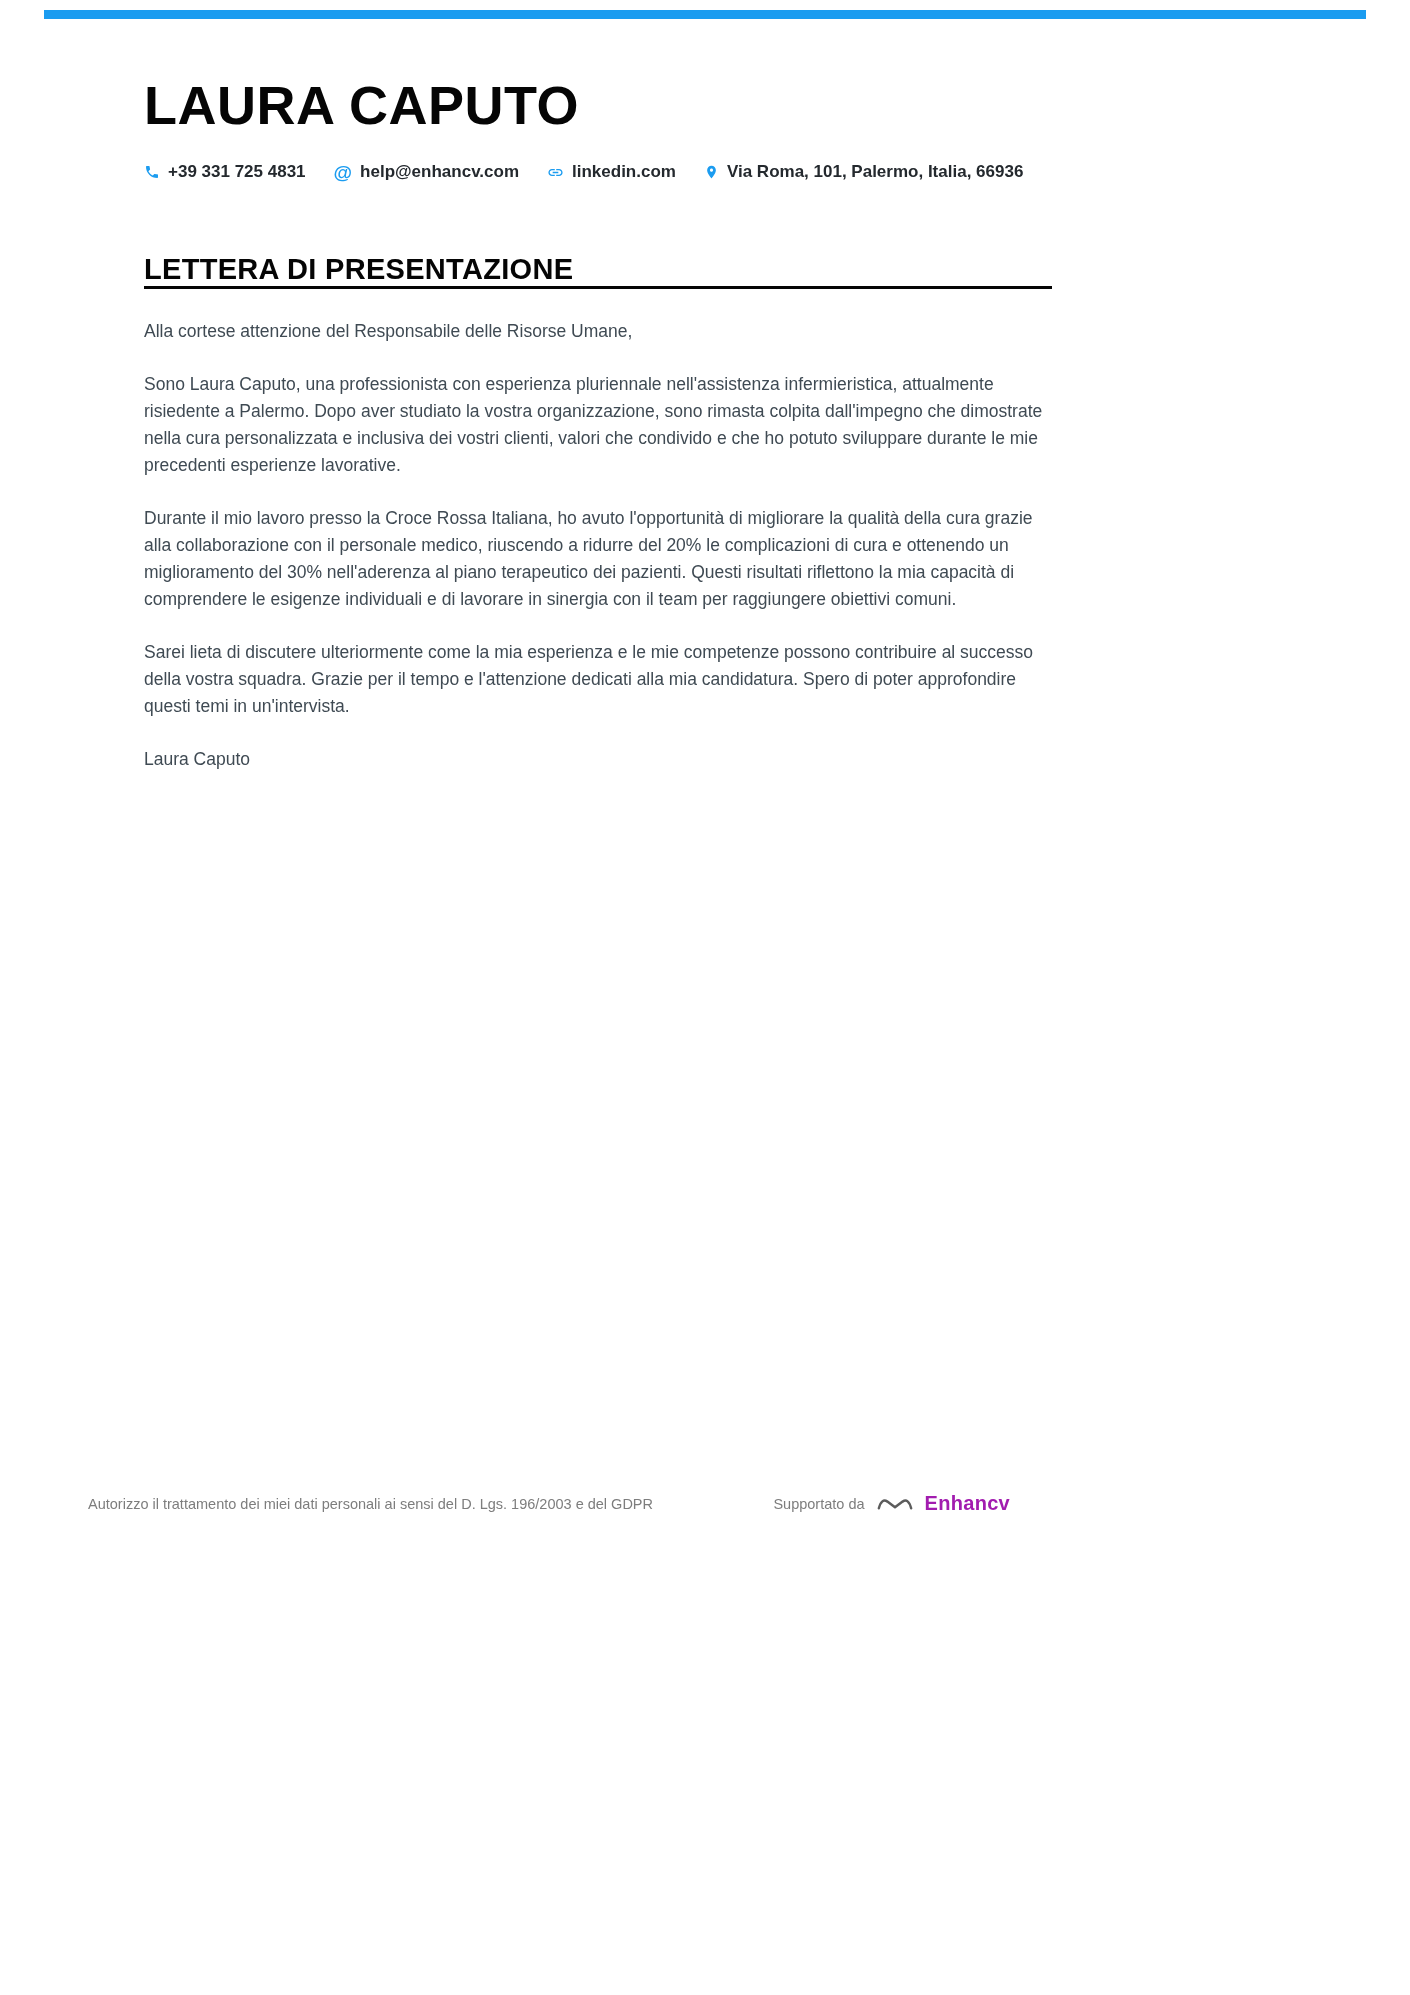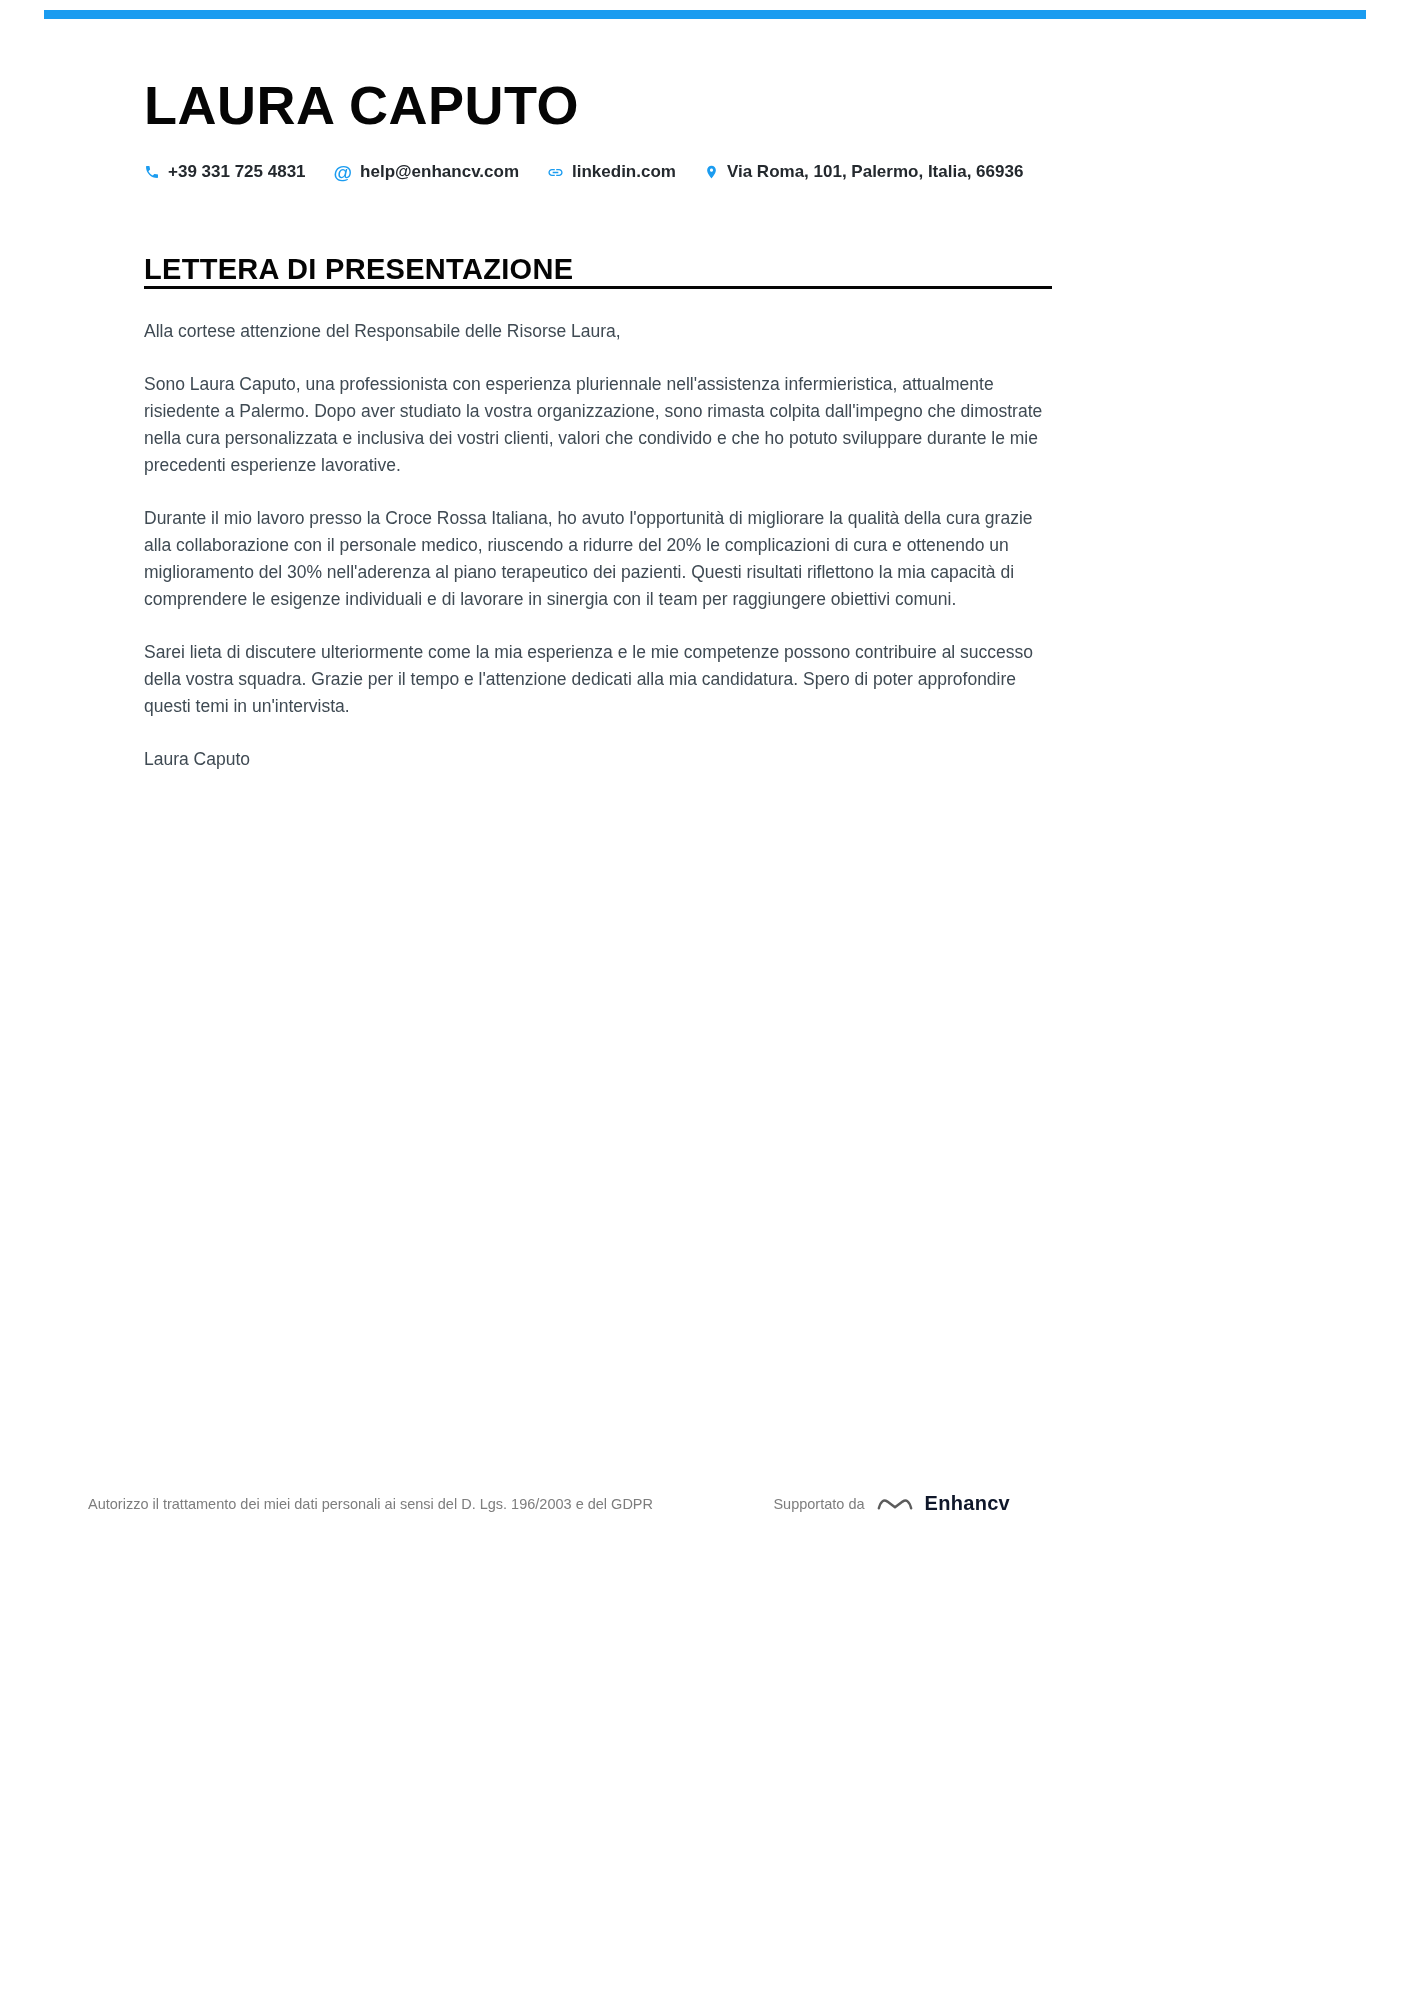--- a/index.html
+++ b/index.html
@@ -46,21 +46,21 @@
   }
   .letter p.first { margin-top:29px; }
   .footer {
     position:absolute; left:88px; top:1492px; width:922px;
     display:flex; justify-content:space-between; align-items:center;
   }
   .footer-legal { font-size:14.5px; color:#7d7d7d; }
   .footer-right { display:flex; align-items:center; gap:11px; text-decoration:none; }
   .supported { font-size:14.5px; color:#7d7d7d; }
   .brand {
-    font-size:20px; color:#0f172a; font-weight:bold; letter-spacing:0.3px;
+    font-size:20px; color:#a21caf; font-weight:bold; letter-spacing:0.3px;
   }
   .logo-mark svg { display:block; }
 </style>
 </head>
 <body>
 
 <div class="page">
 
   <div class="top-bar"></div>
 
@@ -95,21 +95,21 @@
             <path d="M12 2C8.13 2 5 5.13 5 9c0 5.25 7 13 7 13s7-7.75 7-13c0-3.87-3.13-7-7-7zm0 9.5c-1.38 0-2.5-1.12-2.5-2.5S10.62 6.5 12 6.5s2.5 1.12 2.5 2.5-1.12 2.5-2.5 2.5z"></path>
           </svg>
           <span>Via Roma, 101, Palermo, Italia, 66936</span>
         </div>
 
       </div>
     </header>
 
     <main class="letter">
       <h2 class="section-title">LETTERA DI PRESENTAZIONE</h2>
-      <p class="first">Alla cortese attenzione del Responsabile delle Risorse Laura,</p>
+      <p class="first">Alla cortese attenzione del Responsabile delle Risorse Umane,</p>
       <p>Sono Laura Caputo, una professionista con esperienza pluriennale nell'assistenza infermieristica, attualmente risiedente a Palermo. Dopo aver studiato la vostra organizzazione, sono rimasta colpita dall'impegno che dimostrate nella cura personalizzata e inclusiva dei vostri clienti, valori che condivido e che ho potuto sviluppare durante le mie precedenti esperienze lavorative.</p>
       <p>Durante il mio lavoro presso la Croce Rossa Italiana, ho avuto l'opportunità di migliorare la qualità della cura grazie alla collaborazione con il personale medico, riuscendo a ridurre del 20% le complicazioni di cura e ottenendo un miglioramento del 30% nell'aderenza al piano terapeutico dei pazienti. Questi risultati riflettono la mia capacità di comprendere le esigenze individuali e di lavorare in sinergia con il team per raggiungere obiettivi comuni.</p>
       <p>Sarei lieta di discutere ulteriormente come la mia esperienza e le mie competenze possono contribuire al successo della vostra squadra. Grazie per il tempo e l'attenzione dedicati alla mia candidatura. Spero di poter approfondire questi temi in un'intervista.</p>
       <p>Laura Caputo</p>
     </main>
 
   </div>
 
   <footer class="footer">
     <div class="footer-legal">Autorizzo il trattamento dei miei dati personali ai sensi del D. Lgs. 196/2003 e del GDPR</div>

